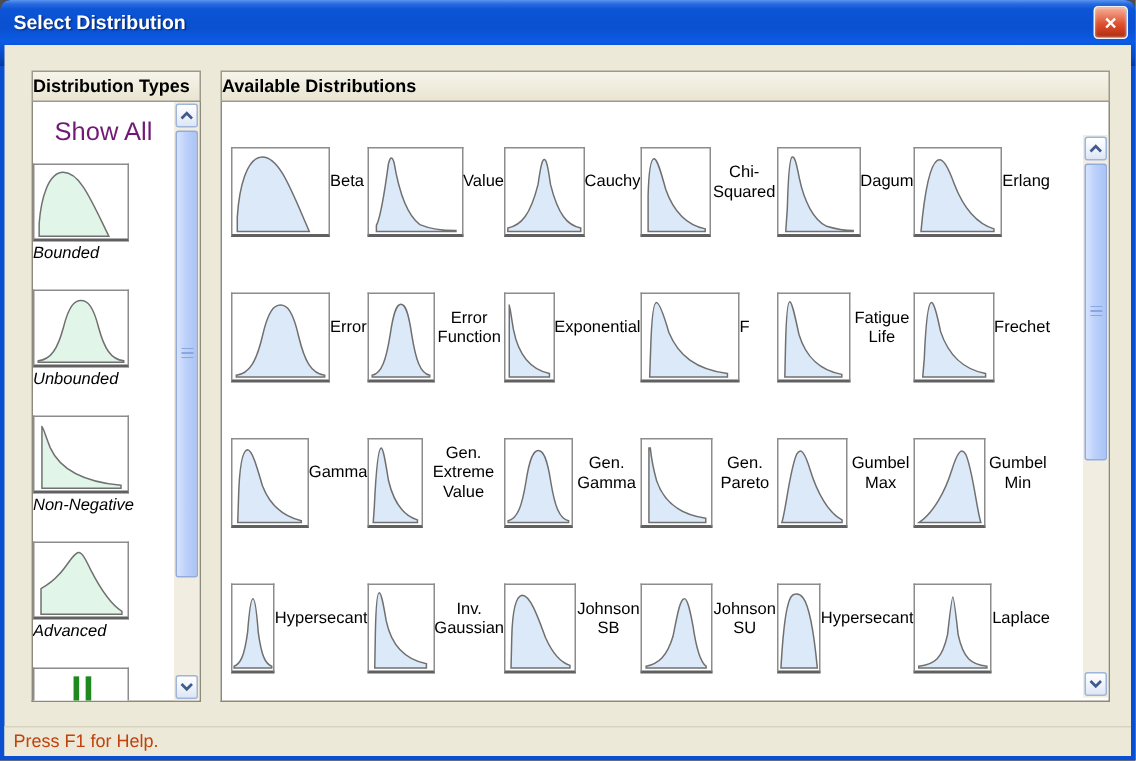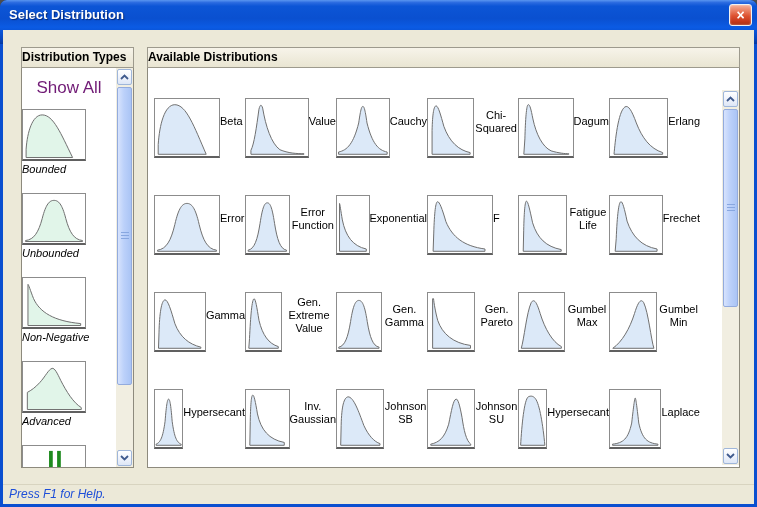--- a/index.html
+++ b/index.html
@@ -106,21 +106,21 @@
     content:""; margin:auto; width:8px; height:8px;
     background:repeating-linear-gradient(180deg,#88a7e0 0 1px,transparent 1px 3px);
   }
   .lt-thumb { top:19px; height:298px; }
   .rt-thumb { top:19px; height:198px; }
 
   
   .statusbar {
     position:absolute; left:0; right:0; bottom:0; height:20px;
     background:#ece9d8; border-top:1px solid #d8d4c0;
-    font-size:12px; color:#1d4ed8; line-height:19px; padding-left:6px;font-style:italic;
+    font-size:12px; color:#c2410c; line-height:19px; padding-left:6px;
   }
 </style>
 </head>
 <body>
 
 <div class="window">
 
   <div class="titlebar">
     <div class="title-text">Select Distribution</div>
     <div class="close-btn"><span>×</span></div>

